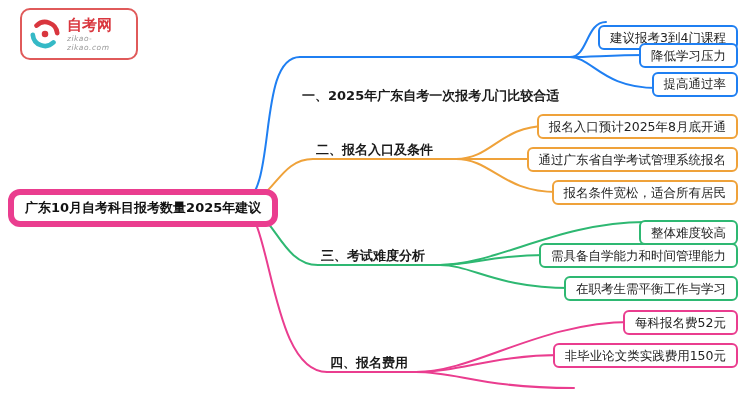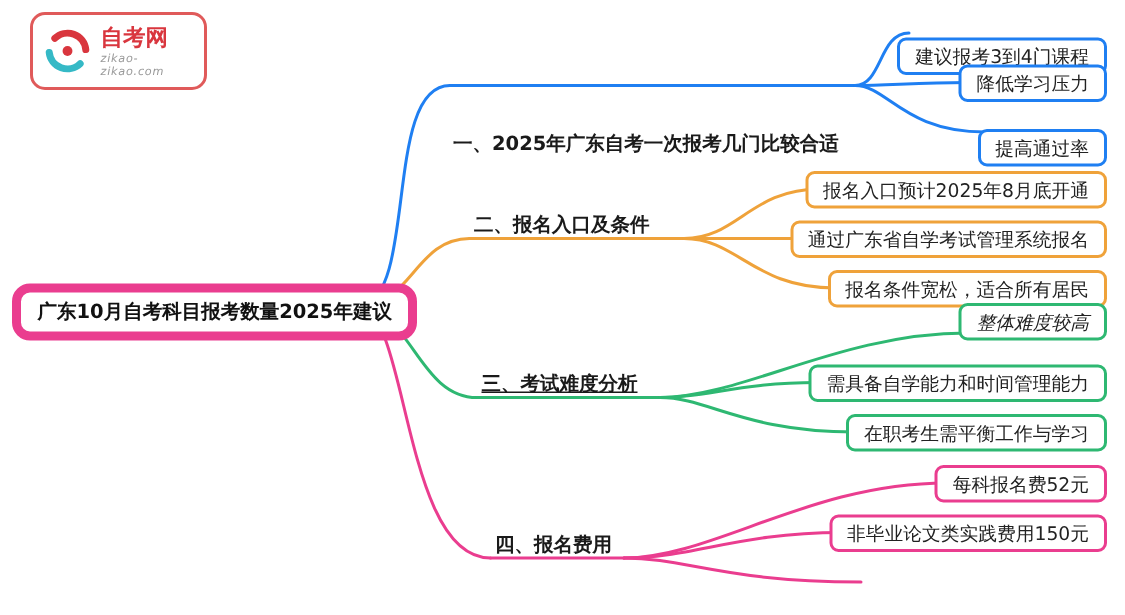--- a/index.html
+++ b/index.html
@@ -74,31 +74,31 @@
     <div>
       <div class="logo-title">自考网</div>
       <div class="logo-domain">zikao-zikao.com</div>
     </div>
   </div>
 
   <div class="root" style="border-color: rgb(234, 61, 143);">广东10月自考科目报考数量2025年建议</div>
 
   <div class="branch-label" style="left:302px;top:39px;margin-top:48px;">一、2025年广东自考一次报考几门比较合适</div>
   <div class="branch-label" style="left:316px;top:141px;">二、报名入口及条件</div>
-  <div class="branch-label" style="left:321px;top:247px;text-decoration:underline;">三、考试难度分析</div>
+  <div class="branch-label" style="left:321px;top:247px;">三、考试难度分析</div>
   <div class="branch-label" style="left:330px;top:354px;">四、报名费用</div>
 
   <div class="leaf" style="top: 25px; border-color: rgb(31, 127, 242);">建议报考3到4门课程</div>
   <div class="leaf" style="top: 43px; border-color: rgb(31, 127, 242);">降低学习压力</div>
-  <div class="leaf" style="top: 86px; border-color: rgb(31, 127, 242);">提高通过率</div>
+  <div class="leaf" style="top: 72px; border-color: rgb(31, 127, 242); font-family: Liberation Serif, serif;">提高通过率</div>
 
   <div class="leaf" style="top: 114px; border-color: rgb(239, 162, 58);">报名入口预计2025年8月底开通</div>
   <div class="leaf" style="top: 147px; border-color: rgb(239, 162, 58);">通过广东省自学考试管理系统报名</div>
   <div class="leaf" style="top: 180px; border-color: rgb(239, 162, 58);">报名条件宽松，适合所有居民</div>
 
-  <div class="leaf" style="top: 202px; border-color: rgb(46, 184, 114); font-style: italic;">整体难度较高</div>
+  <div class="leaf" style="top: 220px; border-color: rgb(46, 184, 114);">整体难度较高</div>
   <div class="leaf" style="top: 243px; border-color: rgb(46, 184, 114);">需具备自学能力和时间管理能力</div>
   <div class="leaf" style="top: 276px; border-color: rgb(46, 184, 114);">在职考生需平衡工作与学习</div>
 
   <div class="leaf" style="top: 310px; border-color: rgb(234, 61, 143);">每科报名费52元</div>
   <div class="leaf" style="top: 343px; border-color: rgb(234, 61, 143);">非毕业论文类实践费用150元</div>
 
 </div>
 
 </body></html>

